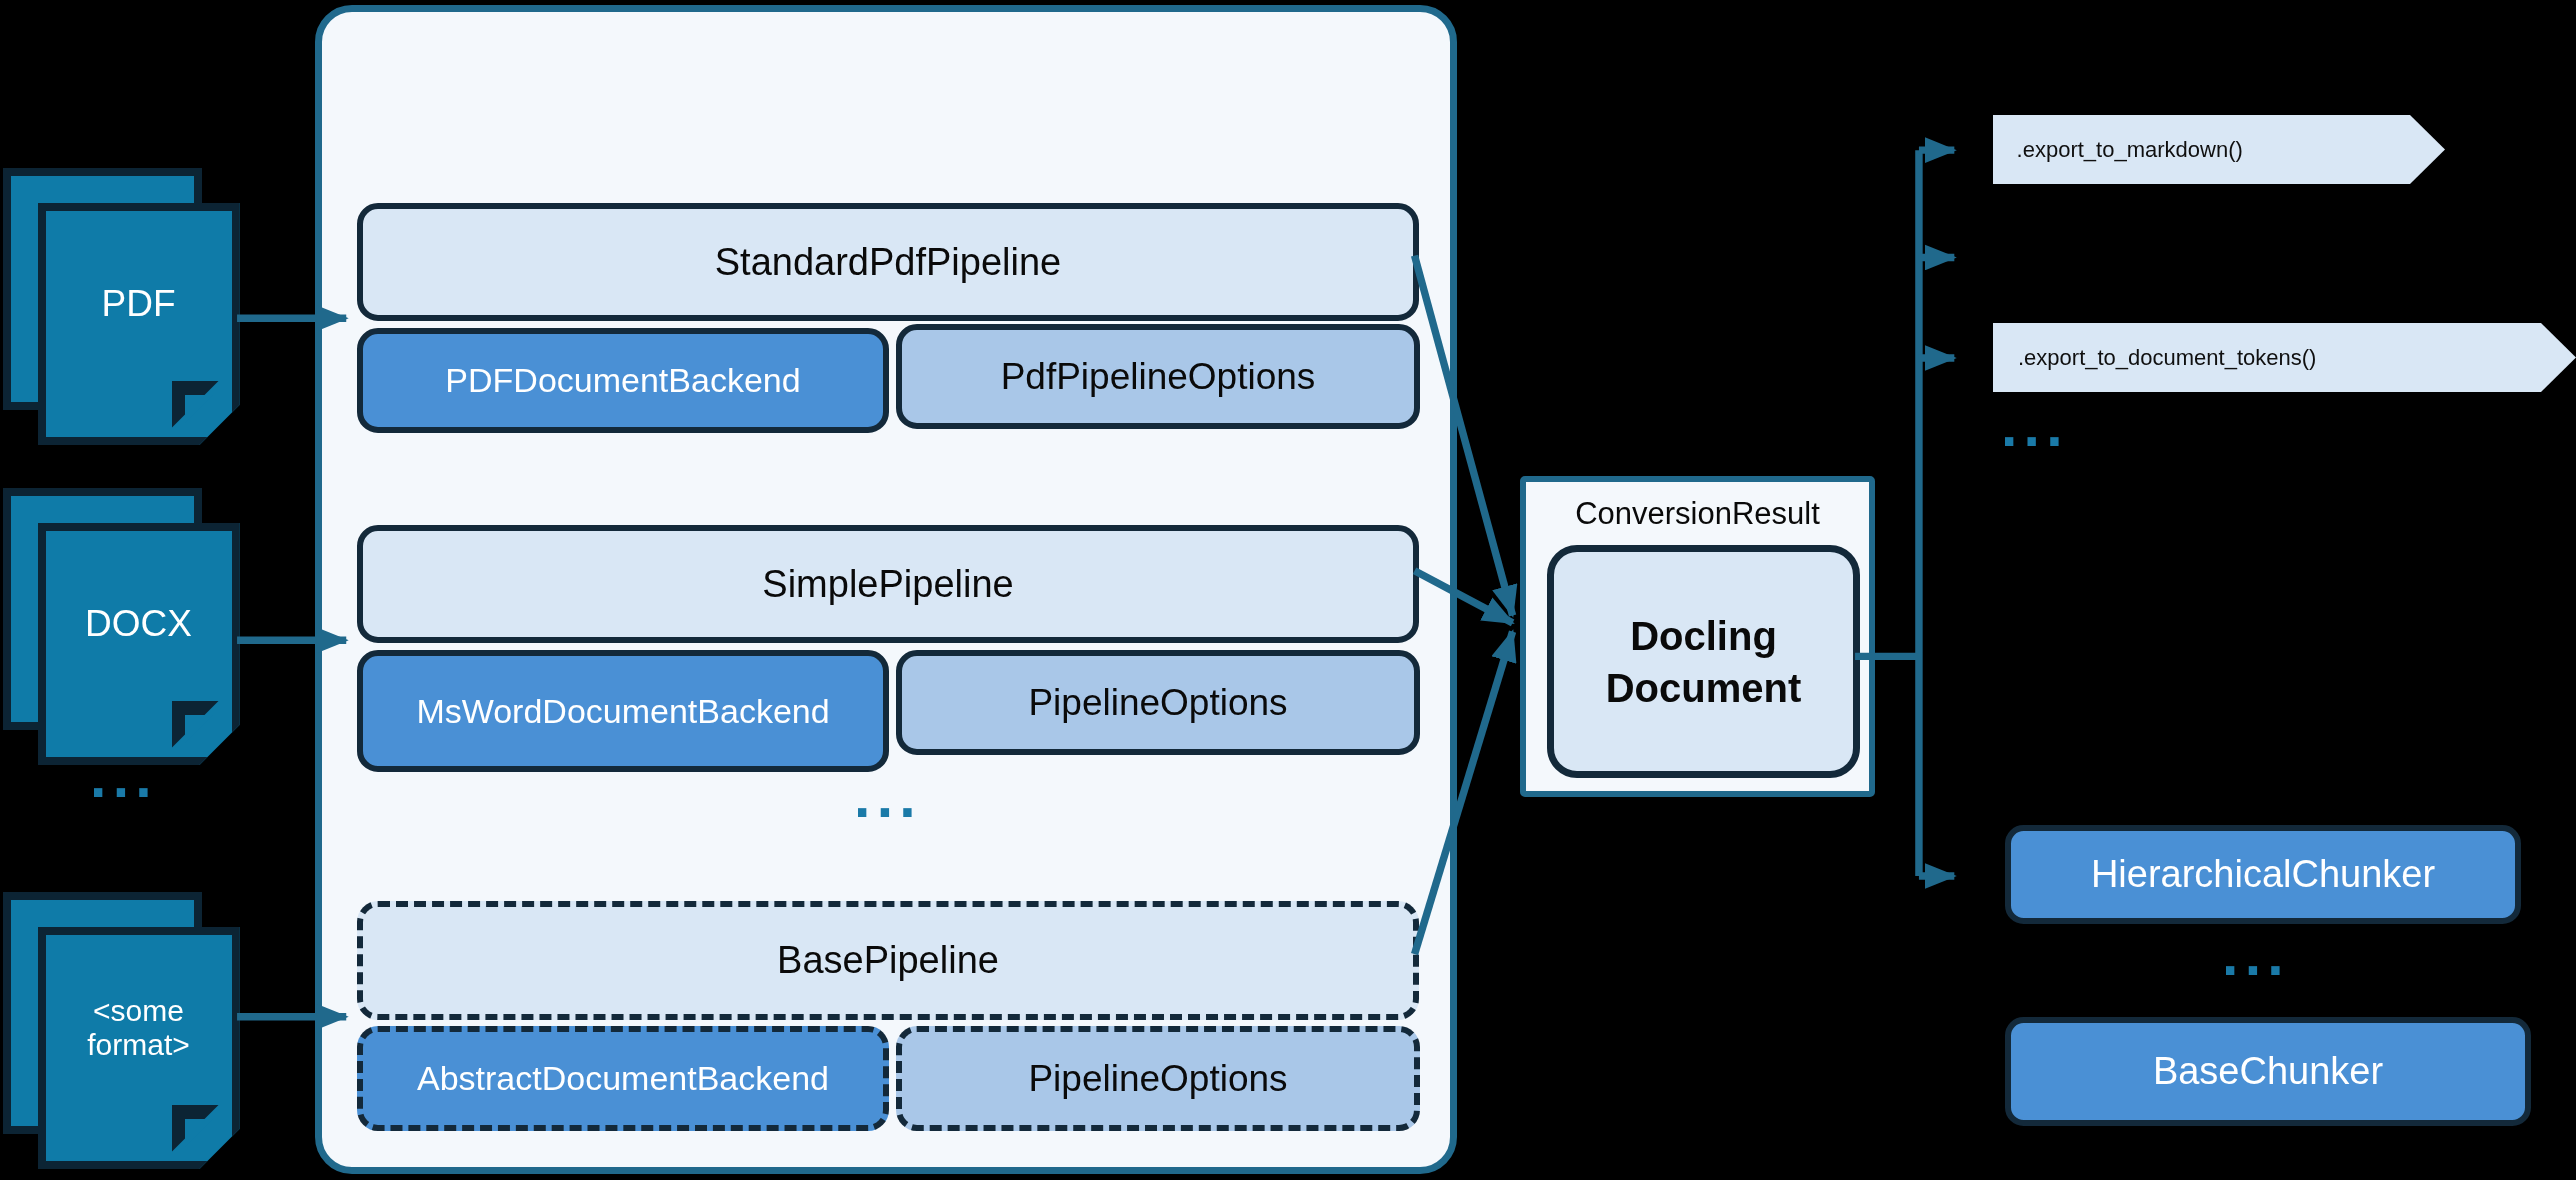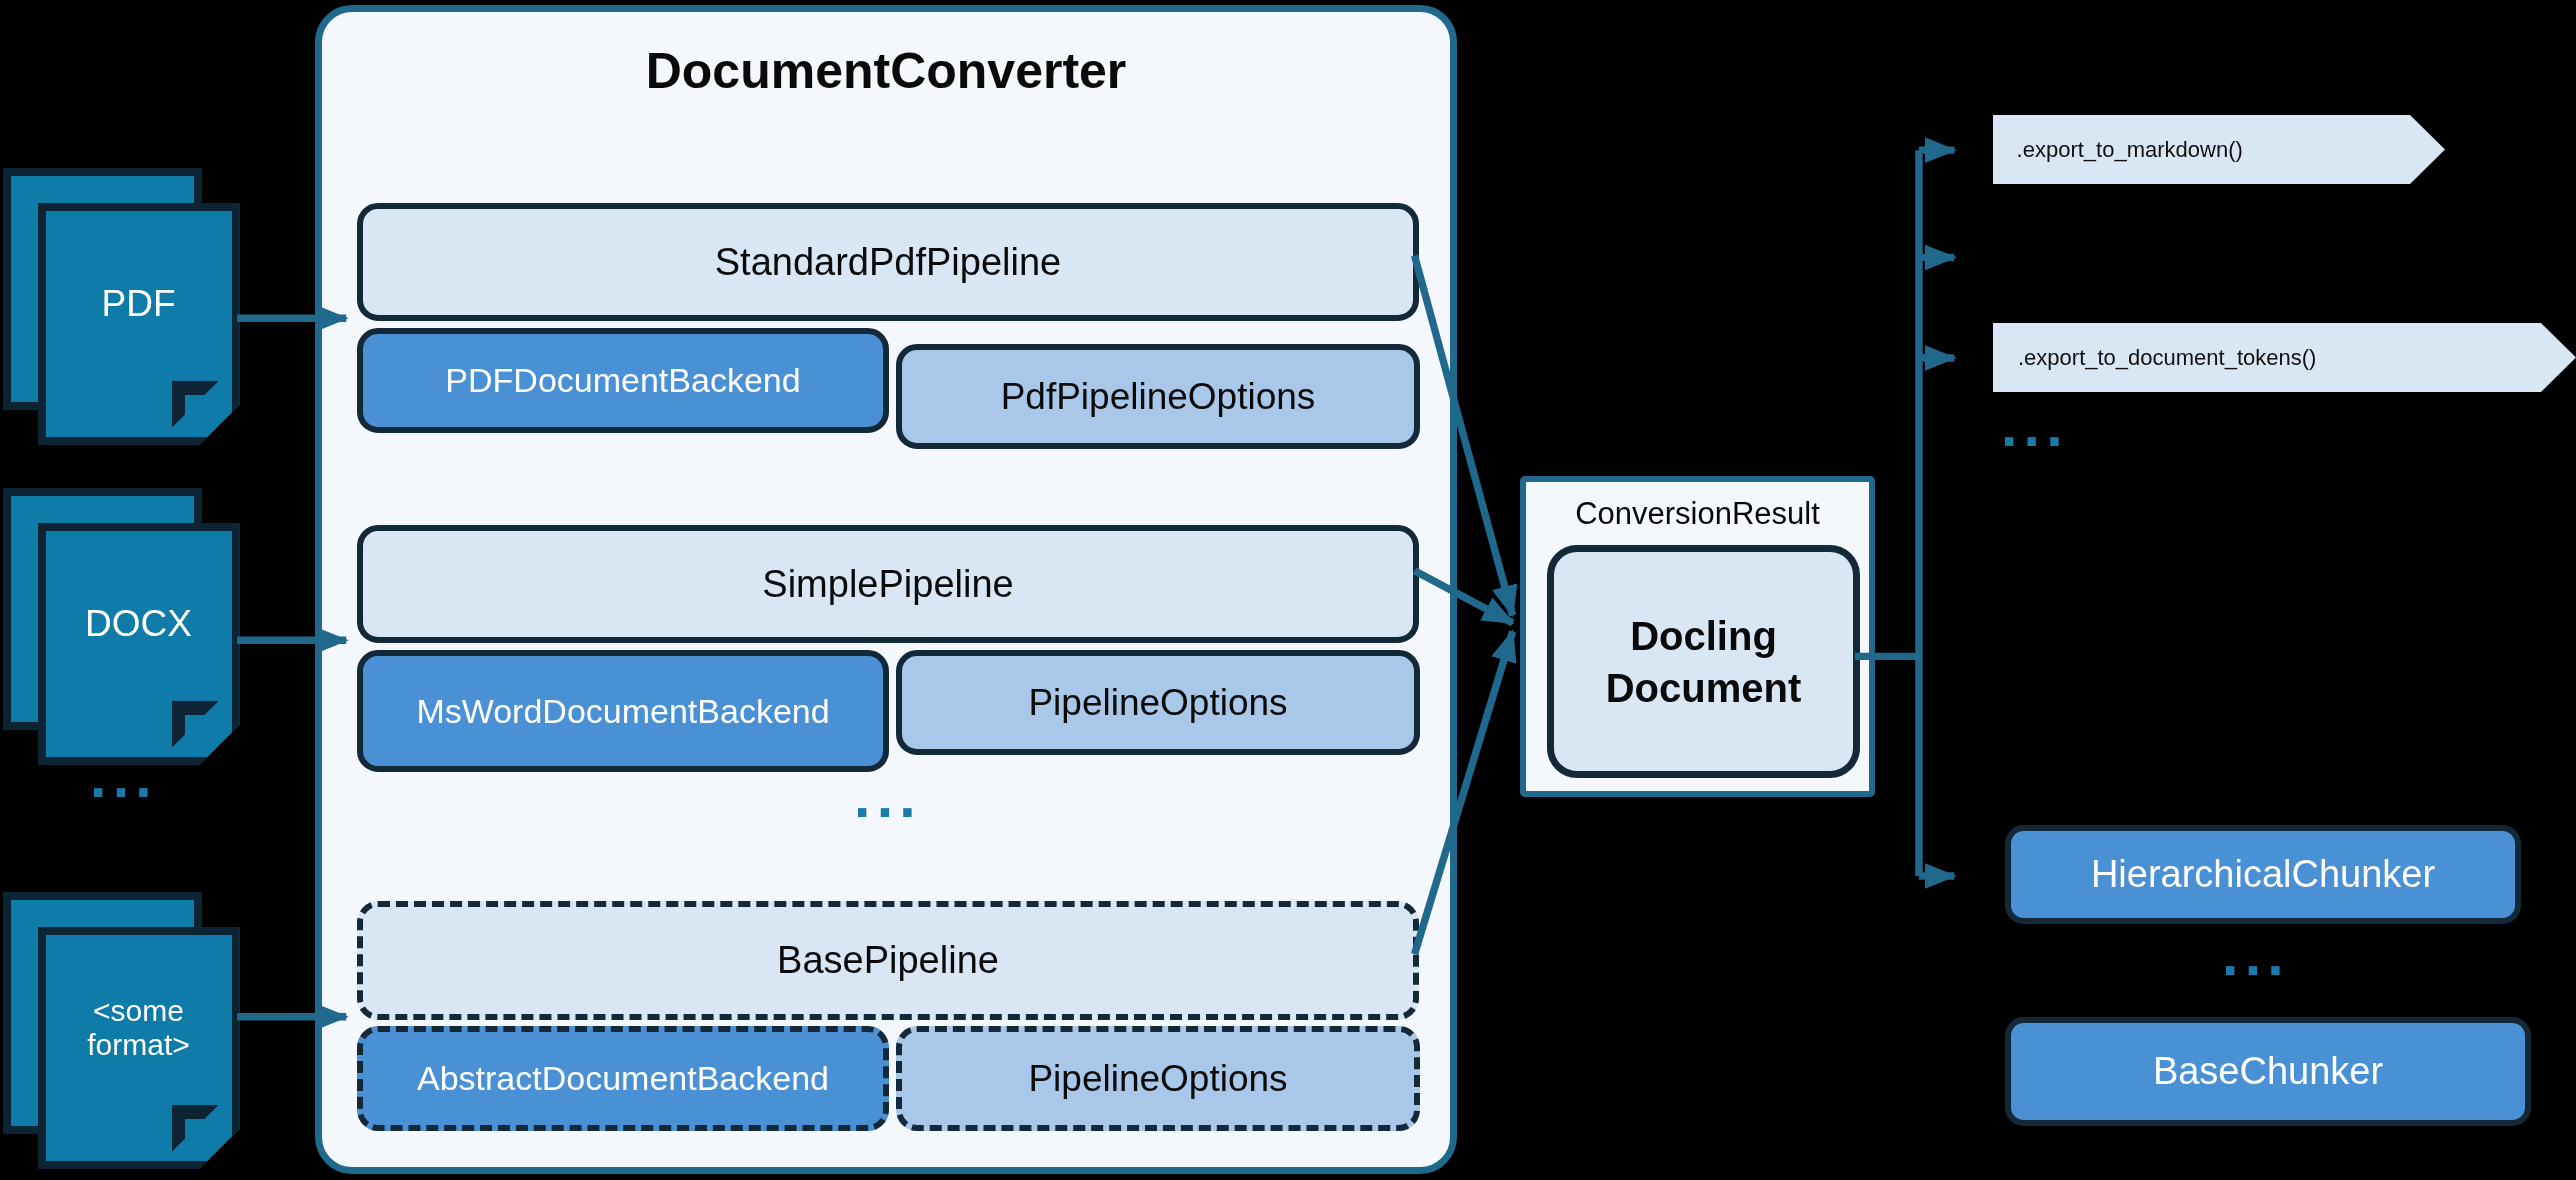--- a/index.html
+++ b/index.html
@@ -87,29 +87,28 @@
     <div class="abs page page-front"></div>
     <div class="abs fold-outer"></div>
     <div class="abs fold-inner"></div>
     <div class="abs icon-label small flexc">
         <span class="wrap">&lt;some format&gt;</span>
       </div>
   </div>
 
   <div class="abs panel" style="left:315px;top:5px;width:1142px;height:1169px;">
 
-    <div class="abs panel-title" style="left:0;top:30px;width:100%;text-align:center;">DocumentConverter</div>
 
     <div class="abs pipeline flexc" style="left:35px;top:191px;width:1062px;height:118px;">
         <span>StandardPdfPipeline</span>
       </div>
     <div class="abs backend flexc" style="left:35px;top:316px;width:532px;height:105px;">
         <span>PDFDocumentBackend</span>
       </div>
-    <div class="abs options flexc" style="left:574px;top:332px;width:524px;height:105px;">
+    <div class="abs options flexc" style="left:574px;top:312px;width:524px;height:105px;">
         <span>PdfPipelineOptions</span>
       </div>
 
     <div class="abs pipeline flexc" style="left:35px;top:513px;width:1062px;height:118px;">
         <span>SimplePipeline</span>
       </div>
     <div class="abs backend flexc" style="left:35px;top:638px;width:532px;height:122px;">
         <span>MsWordDocumentBackend</span>
       </div>
     <div class="abs options flexc" style="left:574px;top:638px;width:524px;height:105px;">

